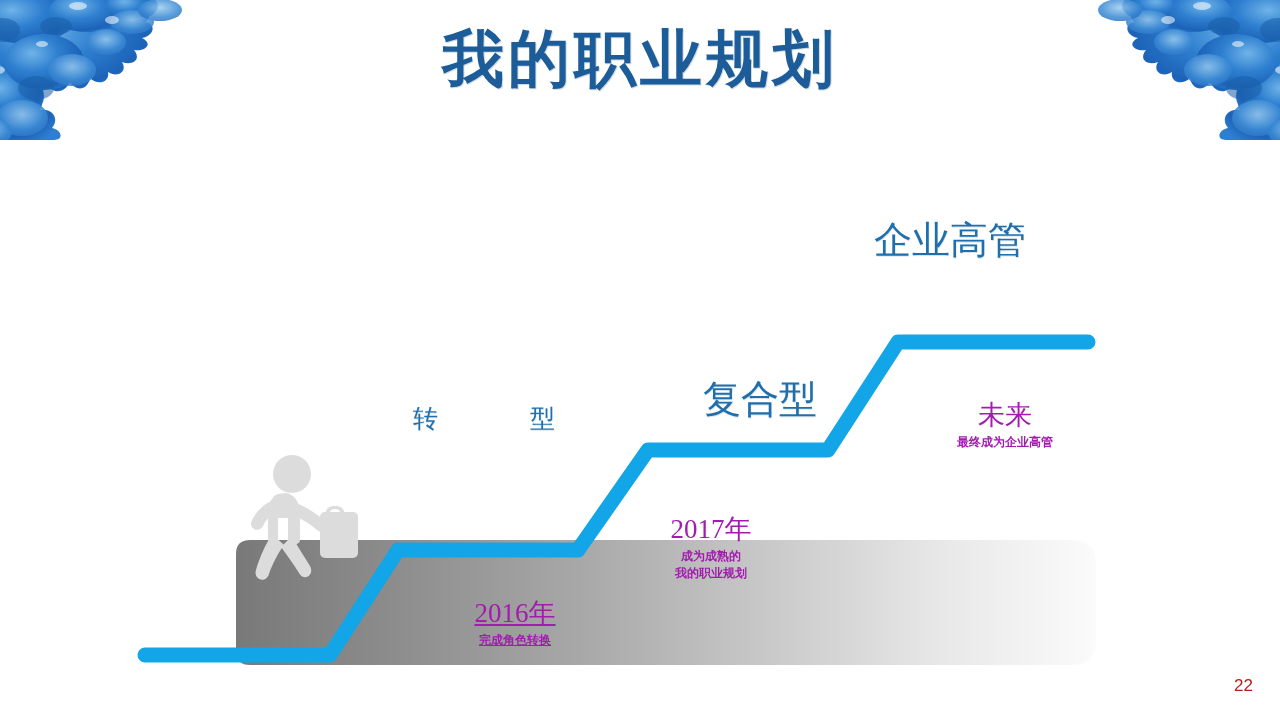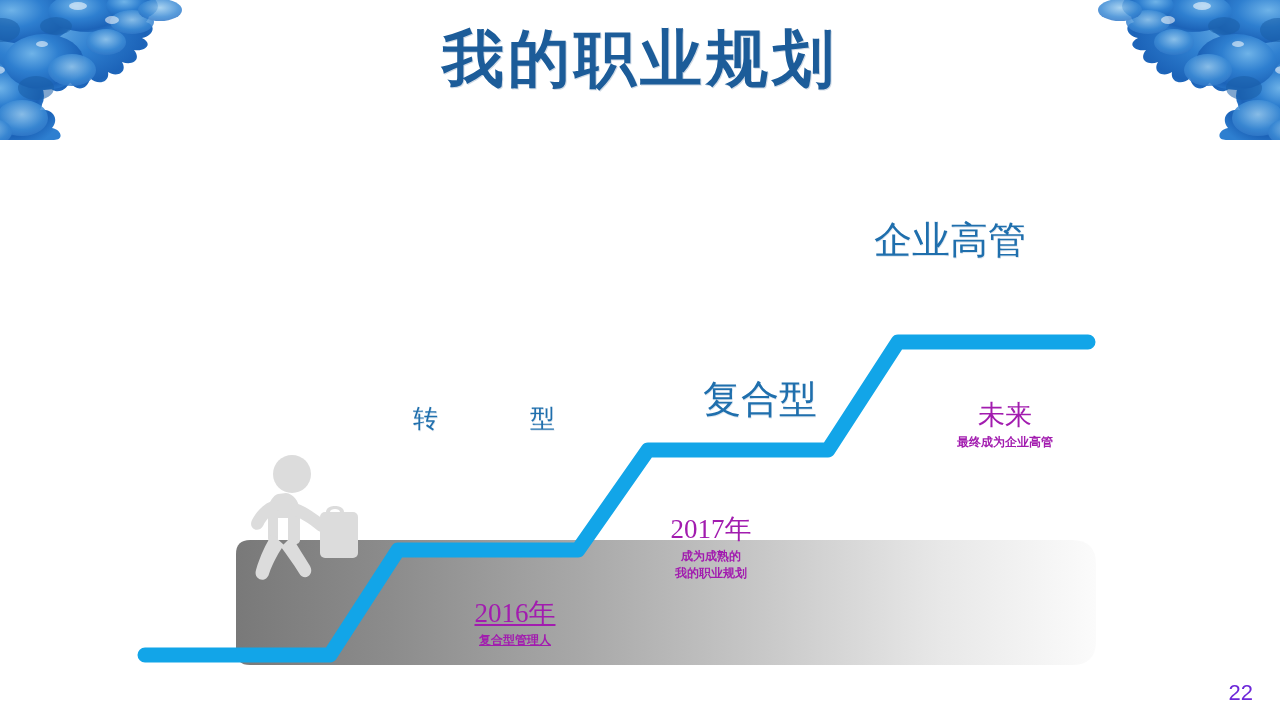--- a/index.html
+++ b/index.html
@@ -120,23 +120,23 @@
     white-space: pre;
   }
   #ms-2016 { left: 395px; top: 596px; width: 240px; text-decoration: underline; }
   #ms-2017 { left: 591px; top: 502px; width: 240px; margin-top: 10px; }
   #ms-future { left: 885px; top: 398px; width: 240px; }
 
   
   #page-num {
     position: absolute;
     right: 27px;
-    bottom: 14px;
-    font-size: 22px;
-    color: #6d28d9;
+    bottom: 24px;
+    font-size: 17px;
+    color: #b91c1c;
     font-family: "Liberation Sans", sans-serif;
   }
 </style>
 </head>
 <body>
 
 <div id="slide">
 
   <svg class="ink ink-left" viewBox="0 0 250 140" aria-hidden="true">
     <defs>
@@ -279,21 +279,21 @@
   <div class="stage-label" id="label-transform">转  型</div>
 
   <div class="stage-label" id="label-hybrid">
     <div>复合型</div>
   </div>
 
   <div class="stage-label" id="label-exec">企业高管</div>
 
   <div class="milestone" id="ms-2016">
     <div class="ms-year">2016年</div>
-    <div class="ms-desc">复合型管理人</div>
+    <div class="ms-desc">完成角色转换</div>
   </div>
 
   <div class="milestone" id="ms-2017">
     <div class="ms-year">2017年</div>
     <div class="ms-desc">成为成熟的</div>
     <div class="ms-desc">我的职业规划</div>
   </div>
 
   <div class="milestone" id="ms-future">
     <div class="ms-year">未来</div>

